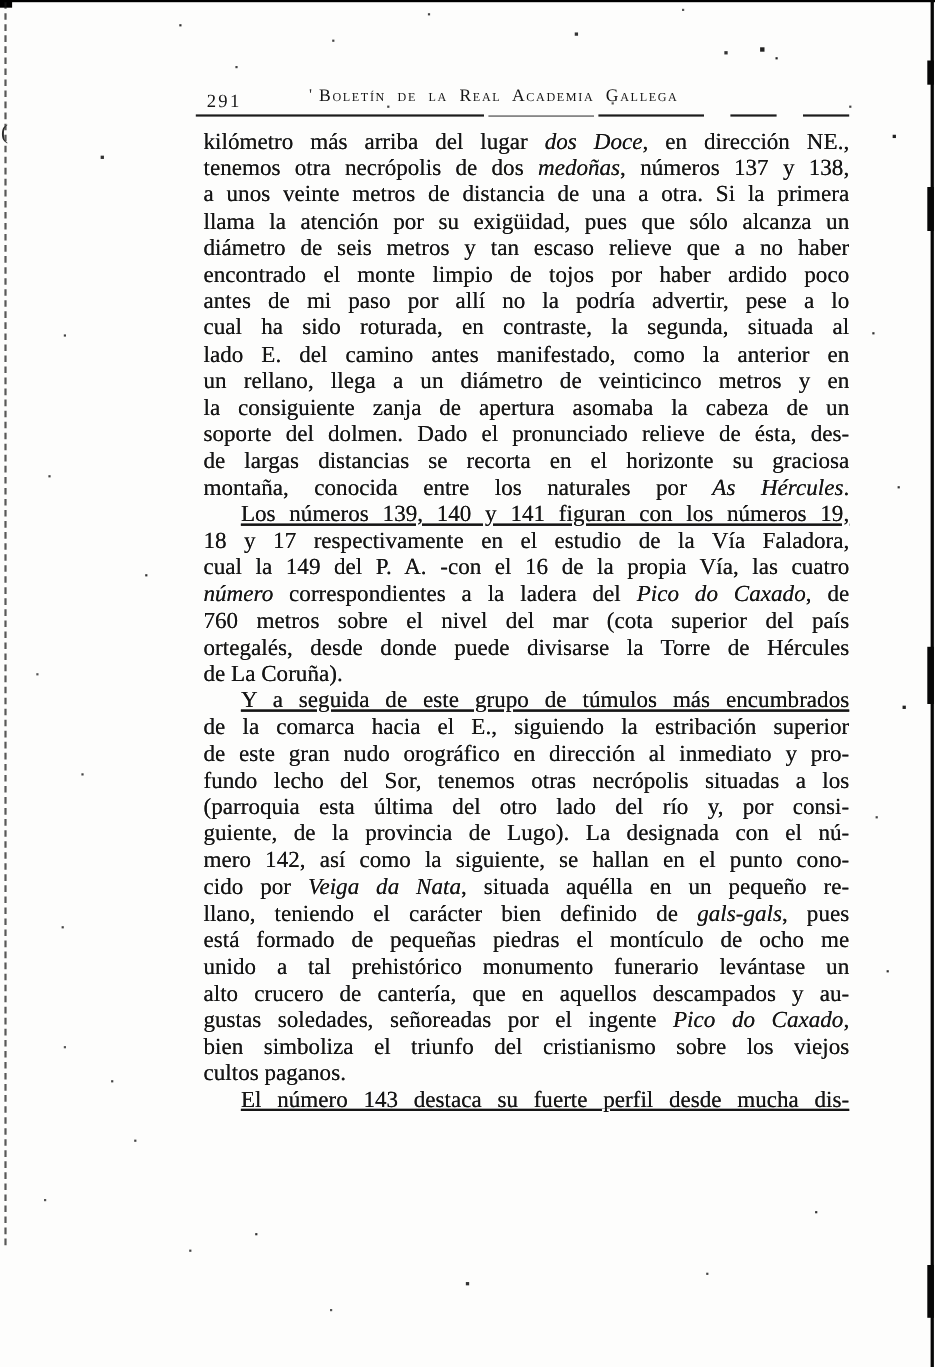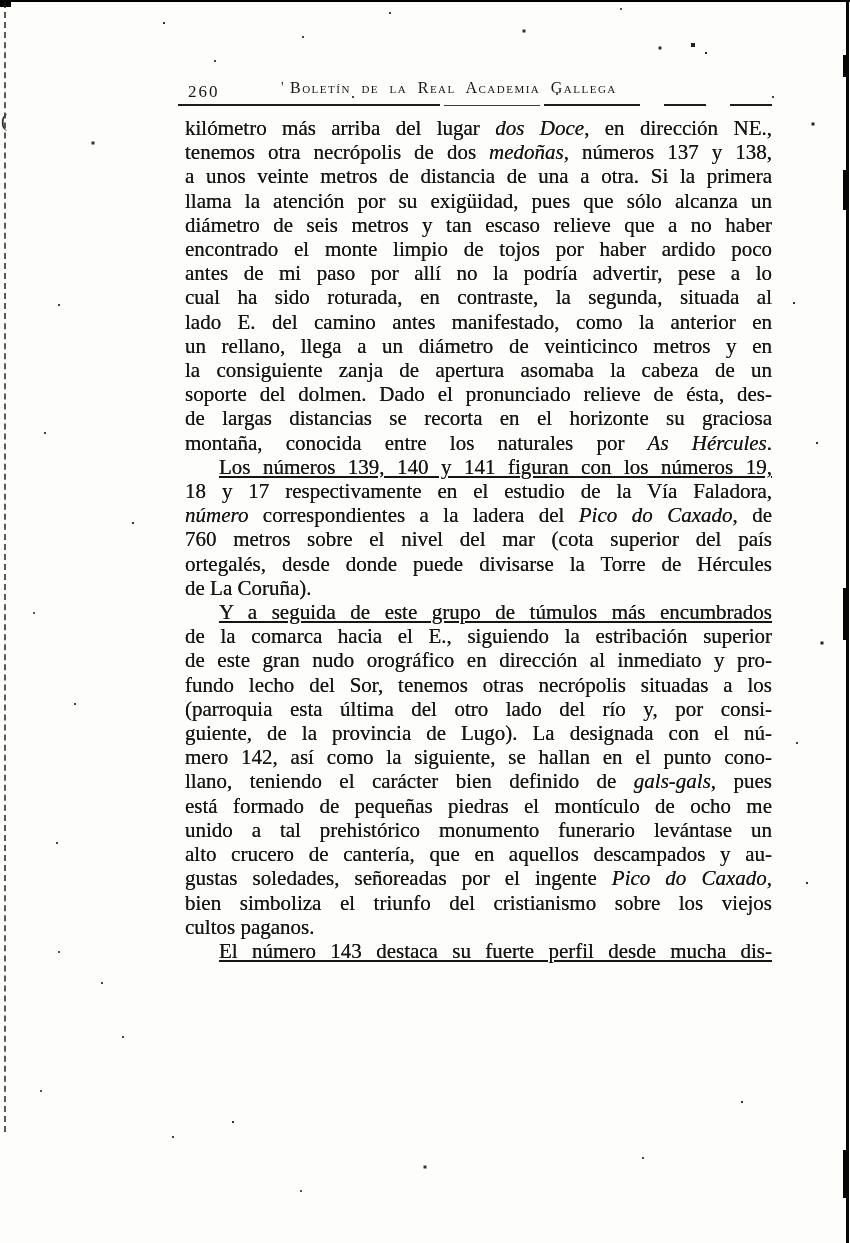--- a/index.html
+++ b/index.html
@@ -69,21 +69,21 @@
   <div class="right-line"></div>
   <div class="rblob b1"></div>
   <div class="rblob b2"></div>
   <div class="rblob b3"></div>
   <div class="rblob b4"></div>
   <div class="speckles"></div>
   <span class="paren-mark">(</span>
   <span class="title-tick">'</span>
 
   <div>
-    <span class="pagenum">260</span>
+    <span class="pagenum">291</span>
     <span class="jtitle">Boletín de la Real Academia Gallega</span>
     <div class="rule-seg rs1"></div>
     <div class="rule-seg rs2"></div>
     <div class="rule-seg rs3"></div>
     <div class="rule-seg rs4"></div>
     <div class="rule-seg rs5"></div>
   </div>
 
   <div class="textblock">
       <div>
@@ -98,33 +98,35 @@
         <div class="line"><span>lado E. del camino antes manifestado, como la anterior en</span></div>
         <div class="line"><span>un rellano, llega a un diámetro de veinticinco metros y en</span></div>
         <div class="line"><span>la consiguiente zanja de apertura asomaba la cabeza de un</span></div>
         <div class="line"><span>soporte del dolmen. Dado el pronunciado relieve de ésta, des-</span></div>
         <div class="line"><span>de largas distancias se recorta en el horizonte su graciosa</span></div>
         <div class="line"><span>montaña, conocida entre los naturales por </span><em>As Hércules</em><span>.</span></div>
       </div>
       <div>
         <div class="line indent"><span>Los números 139, 140 y 141 figuran con los números 19,</span></div>
         <div class="line"><span>18 y 17 respectivamente en el estudio de la Vía Faladora,</span></div>
+        <div class="line"><span>cual la 149 del P. A. -con el 16 de la propia Vía, las cuatro</span></div>
         <div class="line"><em>número</em><span> correspondientes a la ladera del </span><em>Pico do Caxado</em><span>, de</span></div>
         <div class="line"><span>760 metros sobre el nivel del mar (cota superior del país</span></div>
         <div class="line"><span>ortegalés, desde donde puede divisarse la Torre de Hércules</span></div>
         <div class="line noj"><span>de La Coruña).</span></div>
       </div>
       <div>
         <div class="line indent"><span>Y a seguida de este grupo de túmulos más encumbrados</span></div>
         <div class="line"><span>de la comarca hacia el E., siguiendo la estribación superior</span></div>
         <div class="line"><span>de este gran nudo orográfico en dirección al inmediato y pro-</span></div>
         <div class="line"><span>fundo lecho del Sor, tenemos otras necrópolis situadas a los</span></div>
         <div class="line"><span>(parroquia esta última del otro lado del río y, por consi-</span></div>
         <div class="line"><span>guiente, de la provincia de Lugo). La designada con el nú-</span></div>
         <div class="line"><span>mero 142, así como la siguiente, se hallan en el punto cono-</span></div>
+        <div class="line"><span>cido por </span><em>Veiga da Nata</em><span>, situada aquélla en un pequeño re-</span></div>
         <div class="line"><span>llano, teniendo el carácter bien definido de </span><em>gals-gals</em><span>, pues</span></div>
         <div class="line"><span>está formado de pequeñas piedras el montículo de ocho me</span></div>
         <div class="line"><span>unido a tal prehistórico monumento funerario levántase un</span></div>
         <div class="line"><span>alto crucero de cantería, que en aquellos descampados y au-</span></div>
         <div class="line"><span>gustas soledades, señoreadas por el ingente </span><em>Pico do Caxado</em><span>,</span></div>
         <div class="line"><span>bien simboliza el triunfo del cristianismo sobre los viejos</span></div>
         <div class="line noj"><span>cultos paganos.</span></div>
       </div>
       <div>
         <div class="line indent"><span>El número 143 destaca su fuerte perfil desde mucha dis-</span></div>

